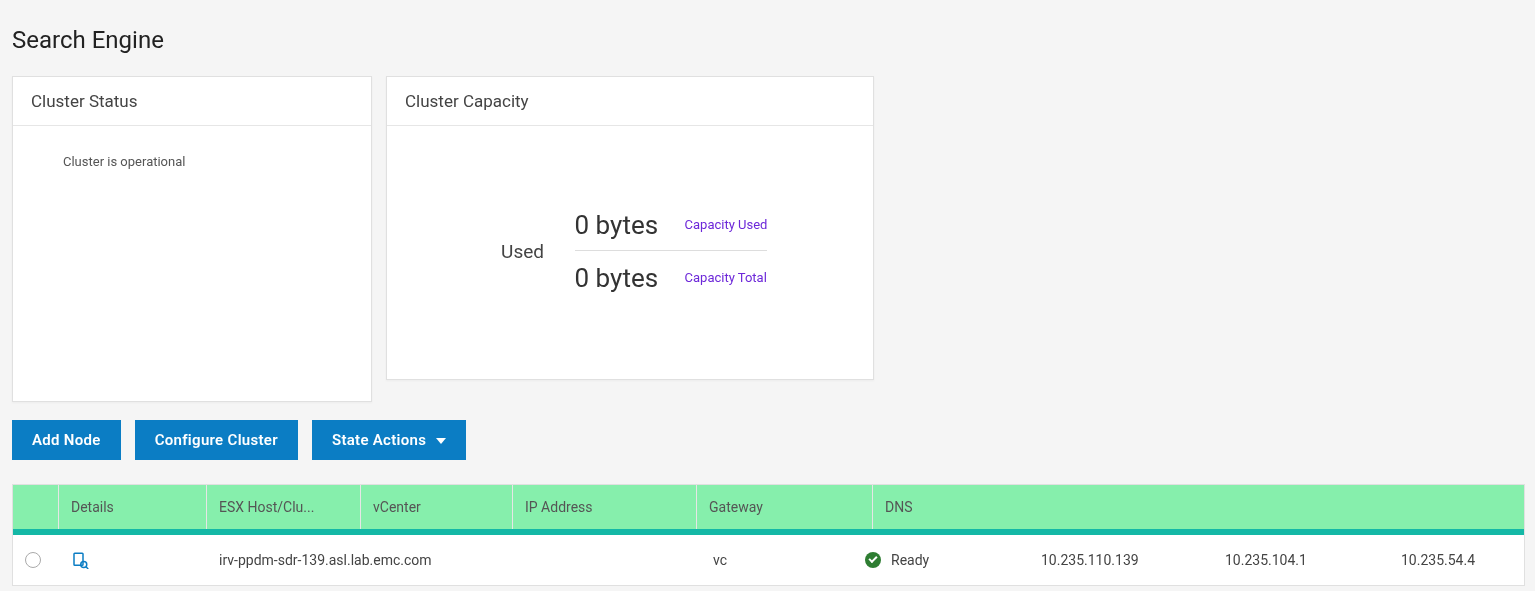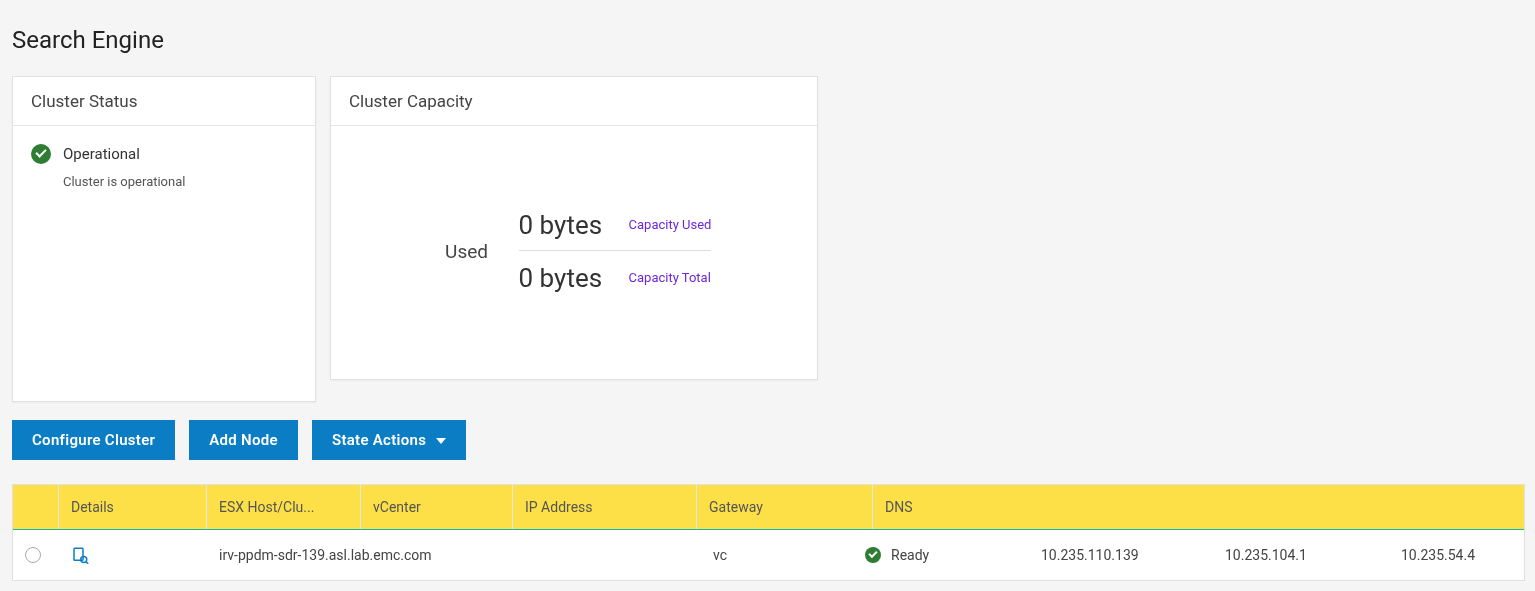--- a/index.html
+++ b/index.html
@@ -28,21 +28,21 @@
     box-shadow: 0 1px 2px rgba(0,0,0,0.04);
   }
   .card-header {
     padding: 14px 18px;
     font-size: 17px;
     font-weight: 400;
     color: #444;
     border-bottom: 1px solid #e6e6e6;
   }
   .card-status {
-    width: 304px;
+    width: 360px;
     height: 326px;
   }
   .card-capacity {
     width: 488px;
     height: 304px;
   }
   .status-body {
     padding: 18px 18px 0 18px;
   }
   .status-line {
@@ -144,22 +144,22 @@
     border-right: 5px solid transparent;
     border-top: 6px solid #fff;
     vertical-align: middle;
   }
   .table-wrap {
     background: #fff;
     border: 1px solid #e0e0e0;
   }
   .table-header {
     display: flex;
-    background: #fde047;
-    border-bottom: 1px solid #14b8a6;
+    background: #86efac;
+    border-bottom: 6px solid #14b8a6;
     color: #555;
     font-size: 14px;
   }
   .table-header > div {
     padding: 14px 10px 14px 12px;
     border-right: 1px solid #e6e6e6;
     display: flex;
     align-items: center;
     gap: 6px;
     white-space: nowrap;
@@ -227,24 +227,20 @@
 </head>
 <body>
 
 <h1 class="page-title">Search Engine</h1>
 
 <div class="cards-row">
 
   <div class="card card-status">
     <div class="card-header">Cluster Status</div>
     <div class="status-body">
-      <div class="status-line">
-        <span class="status-icon"></span>
-        <span class="status-label">Operational</span>
-      </div>
       <div class="status-sub">Cluster is operational</div>
     </div>
   </div>
 
   <div class="card card-capacity">
     <div class="card-header">Cluster Capacity</div>
     <div class="capacity-body">
       <div class="capacity-grid">
         <div class="capacity-left">Used</div>
         <div class="capacity-right">
@@ -257,22 +253,22 @@
             <span class="cap-label">Capacity Total</span>
           </div>
         </div>
       </div>
     </div>
   </div>
 
 </div>
 
 <div class="actions-row">
+  <button class="btn">Add Node</button>
   <button class="btn">Configure Cluster</button>
-  <button class="btn">Add Node</button>
   <button class="btn">
     <span>State Actions</span>
     <span class="btn-caret"></span>
   </button>
 </div>
 
 <div class="table-wrap">
   <div class="table-header">
     <div class="col-select"></div>
     <div class="col-details">Details</div>

